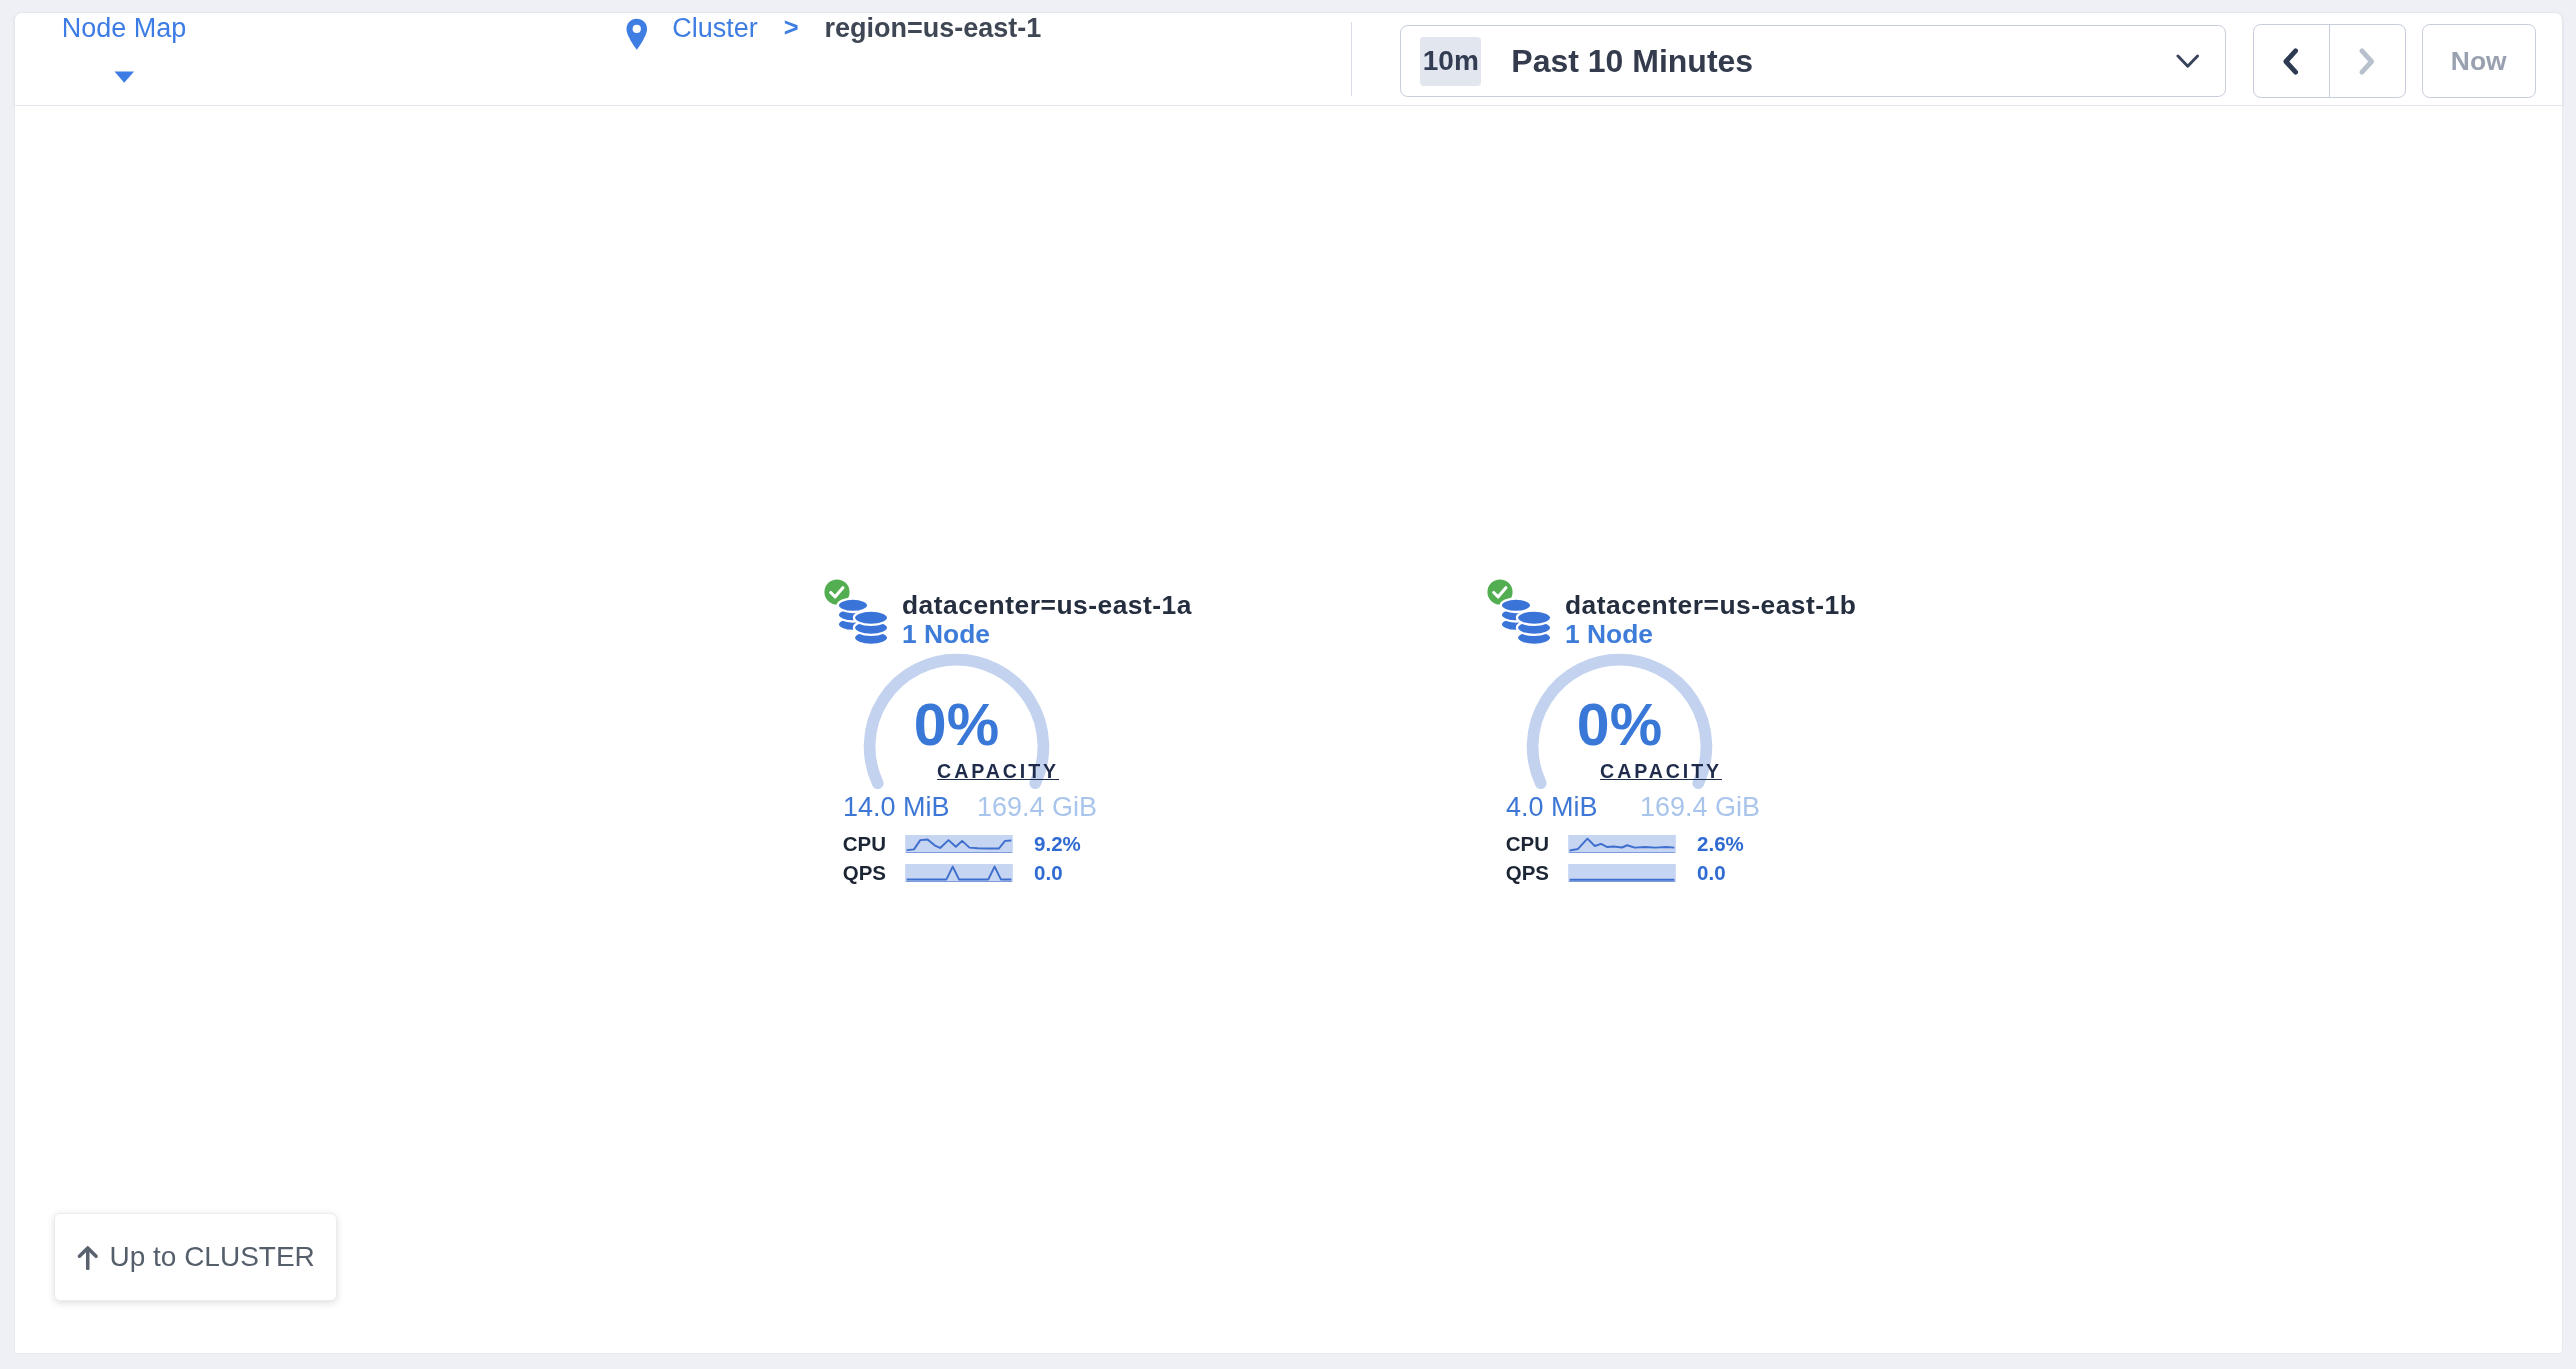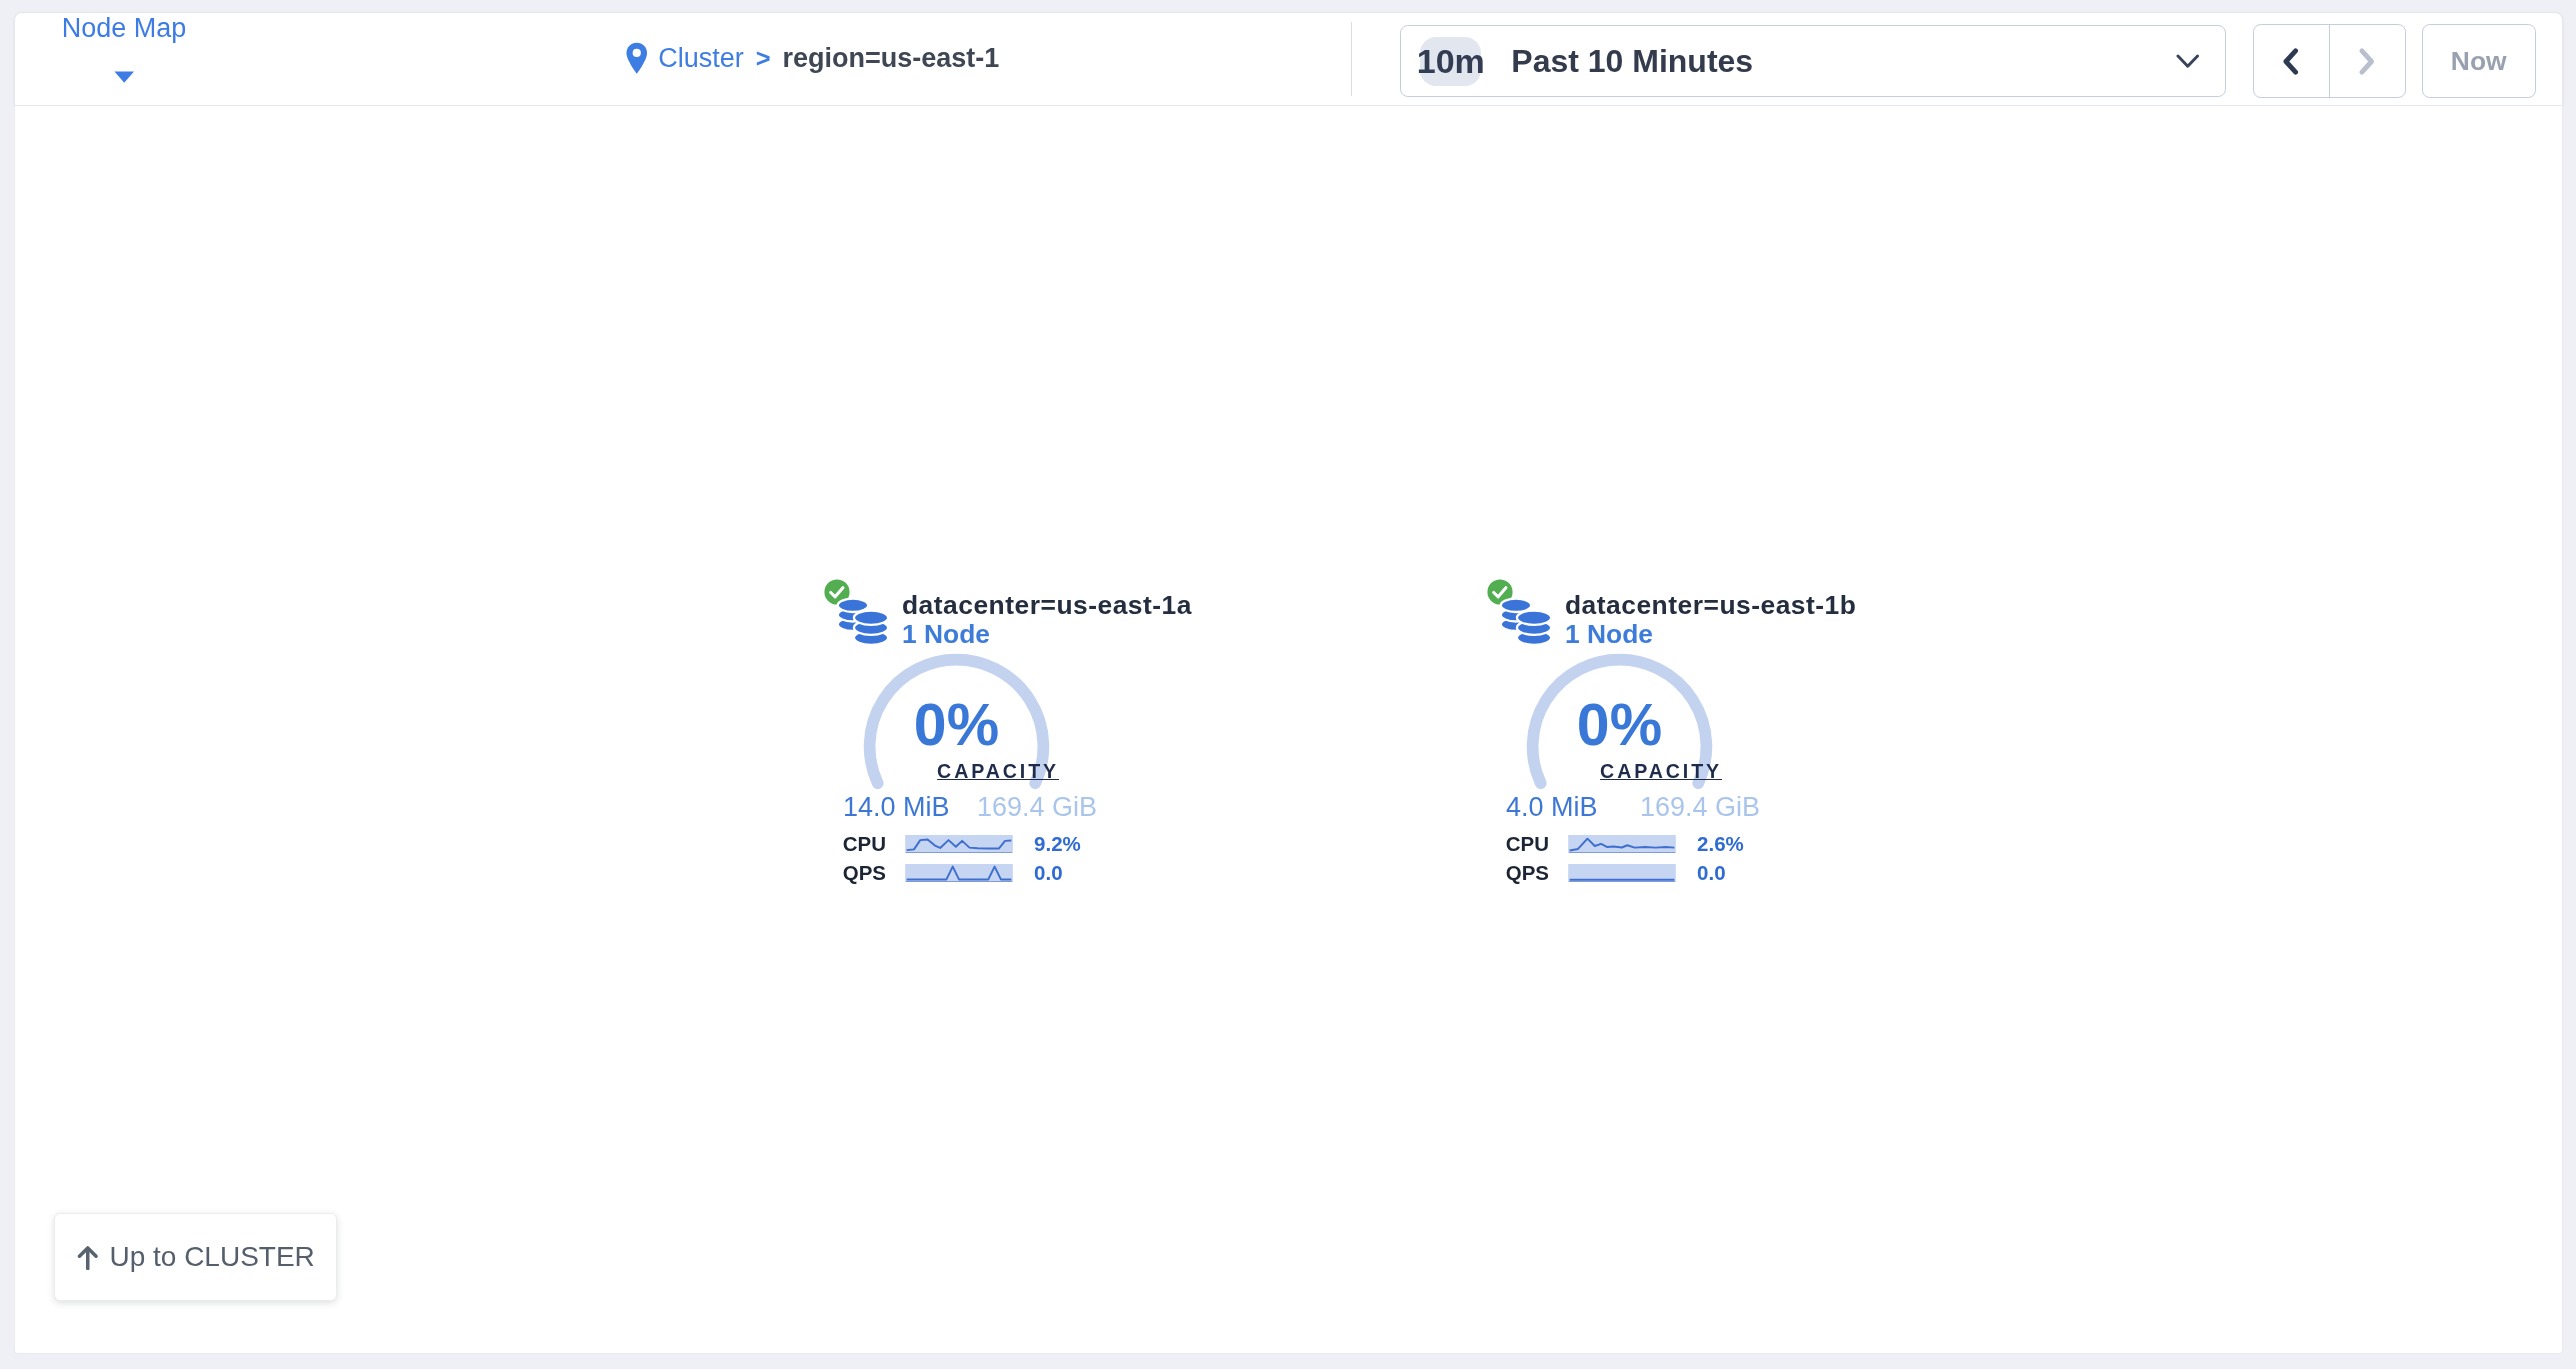--- a/index.html
+++ b/index.html
@@ -14,37 +14,37 @@
     background:#ffffff; border:1px solid #e4e7ee; border-radius:7.8px 7.8px 0 0;
     box-shadow:0 1px 2.9px rgba(60,64,87,0.08); box-sizing:border-box;
   }
   .view-selector{
     position:absolute; left:47px; top:0; height:92px;
     display:flex; align-items:center; gap:26.4px; cursor:pointer;flex-direction:column;
   }
   .view-selector .label{font-size:27px; color:#3d7ce4;}
   .breadcrumb{
     position:absolute; left:610px; top:0; height:92px;
-    display:flex; align-items:center; gap:10px;
+    display:flex; align-items:flex-start; gap:24px;
   }
   .crumb-link{font-size:27px; color:#3e7de2; cursor:pointer;}
   .crumb-sep{font-size:25.4px; font-weight:bold; color:#3e7de2; margin:0 2px;}
   .crumb-current{font-size:27px; font-weight:bold; color:#3f4654;}
   .header-divider{
     position:absolute; left:1336px; top:9.8px; width:1px; height:74px; background:#d9dde6;
   }
   .time-select{
     position:absolute; left:1385px; top:12.7px; width:826px; height:72px;
     border:1.5px solid #c7cddc; border-radius:7.8px; background:#fff;
     display:flex; align-items:center; box-sizing:border-box; cursor:pointer;
   }
   .time-badge{
-    margin-left:19.6px; width:61px; height:49px; background:#e2e6ef; border-radius:16px;
+    margin-left:19.6px; width:61px; height:49px; background:#e2e6ef; border-radius:4px;
     display:flex; align-items:center; justify-content:center;
-    font-size:34px; font-weight:bold; color:#323c52;
+    font-size:28px; font-weight:bold; color:#323c52;
   }
   .time-label{margin-left:30px; font-size:32px; font-weight:bold; color:#333b4d;}
   .time-select .chev{margin-left:auto; margin-right:25.4px;}
   .range-arrows{
     position:absolute; left:2238px; top:11.7px; width:153px; height:74px;
     border:1.5px solid #c7cddc; border-radius:7.8px; background:#fff;
     display:flex; box-sizing:border-box; overflow:hidden;
   }
   .range-arrows .cell{flex:1; display:flex; align-items:center; justify-content:center; cursor:pointer;}
   .range-arrows .cell + .cell{border-left:1.5px solid #c7cddc;}

